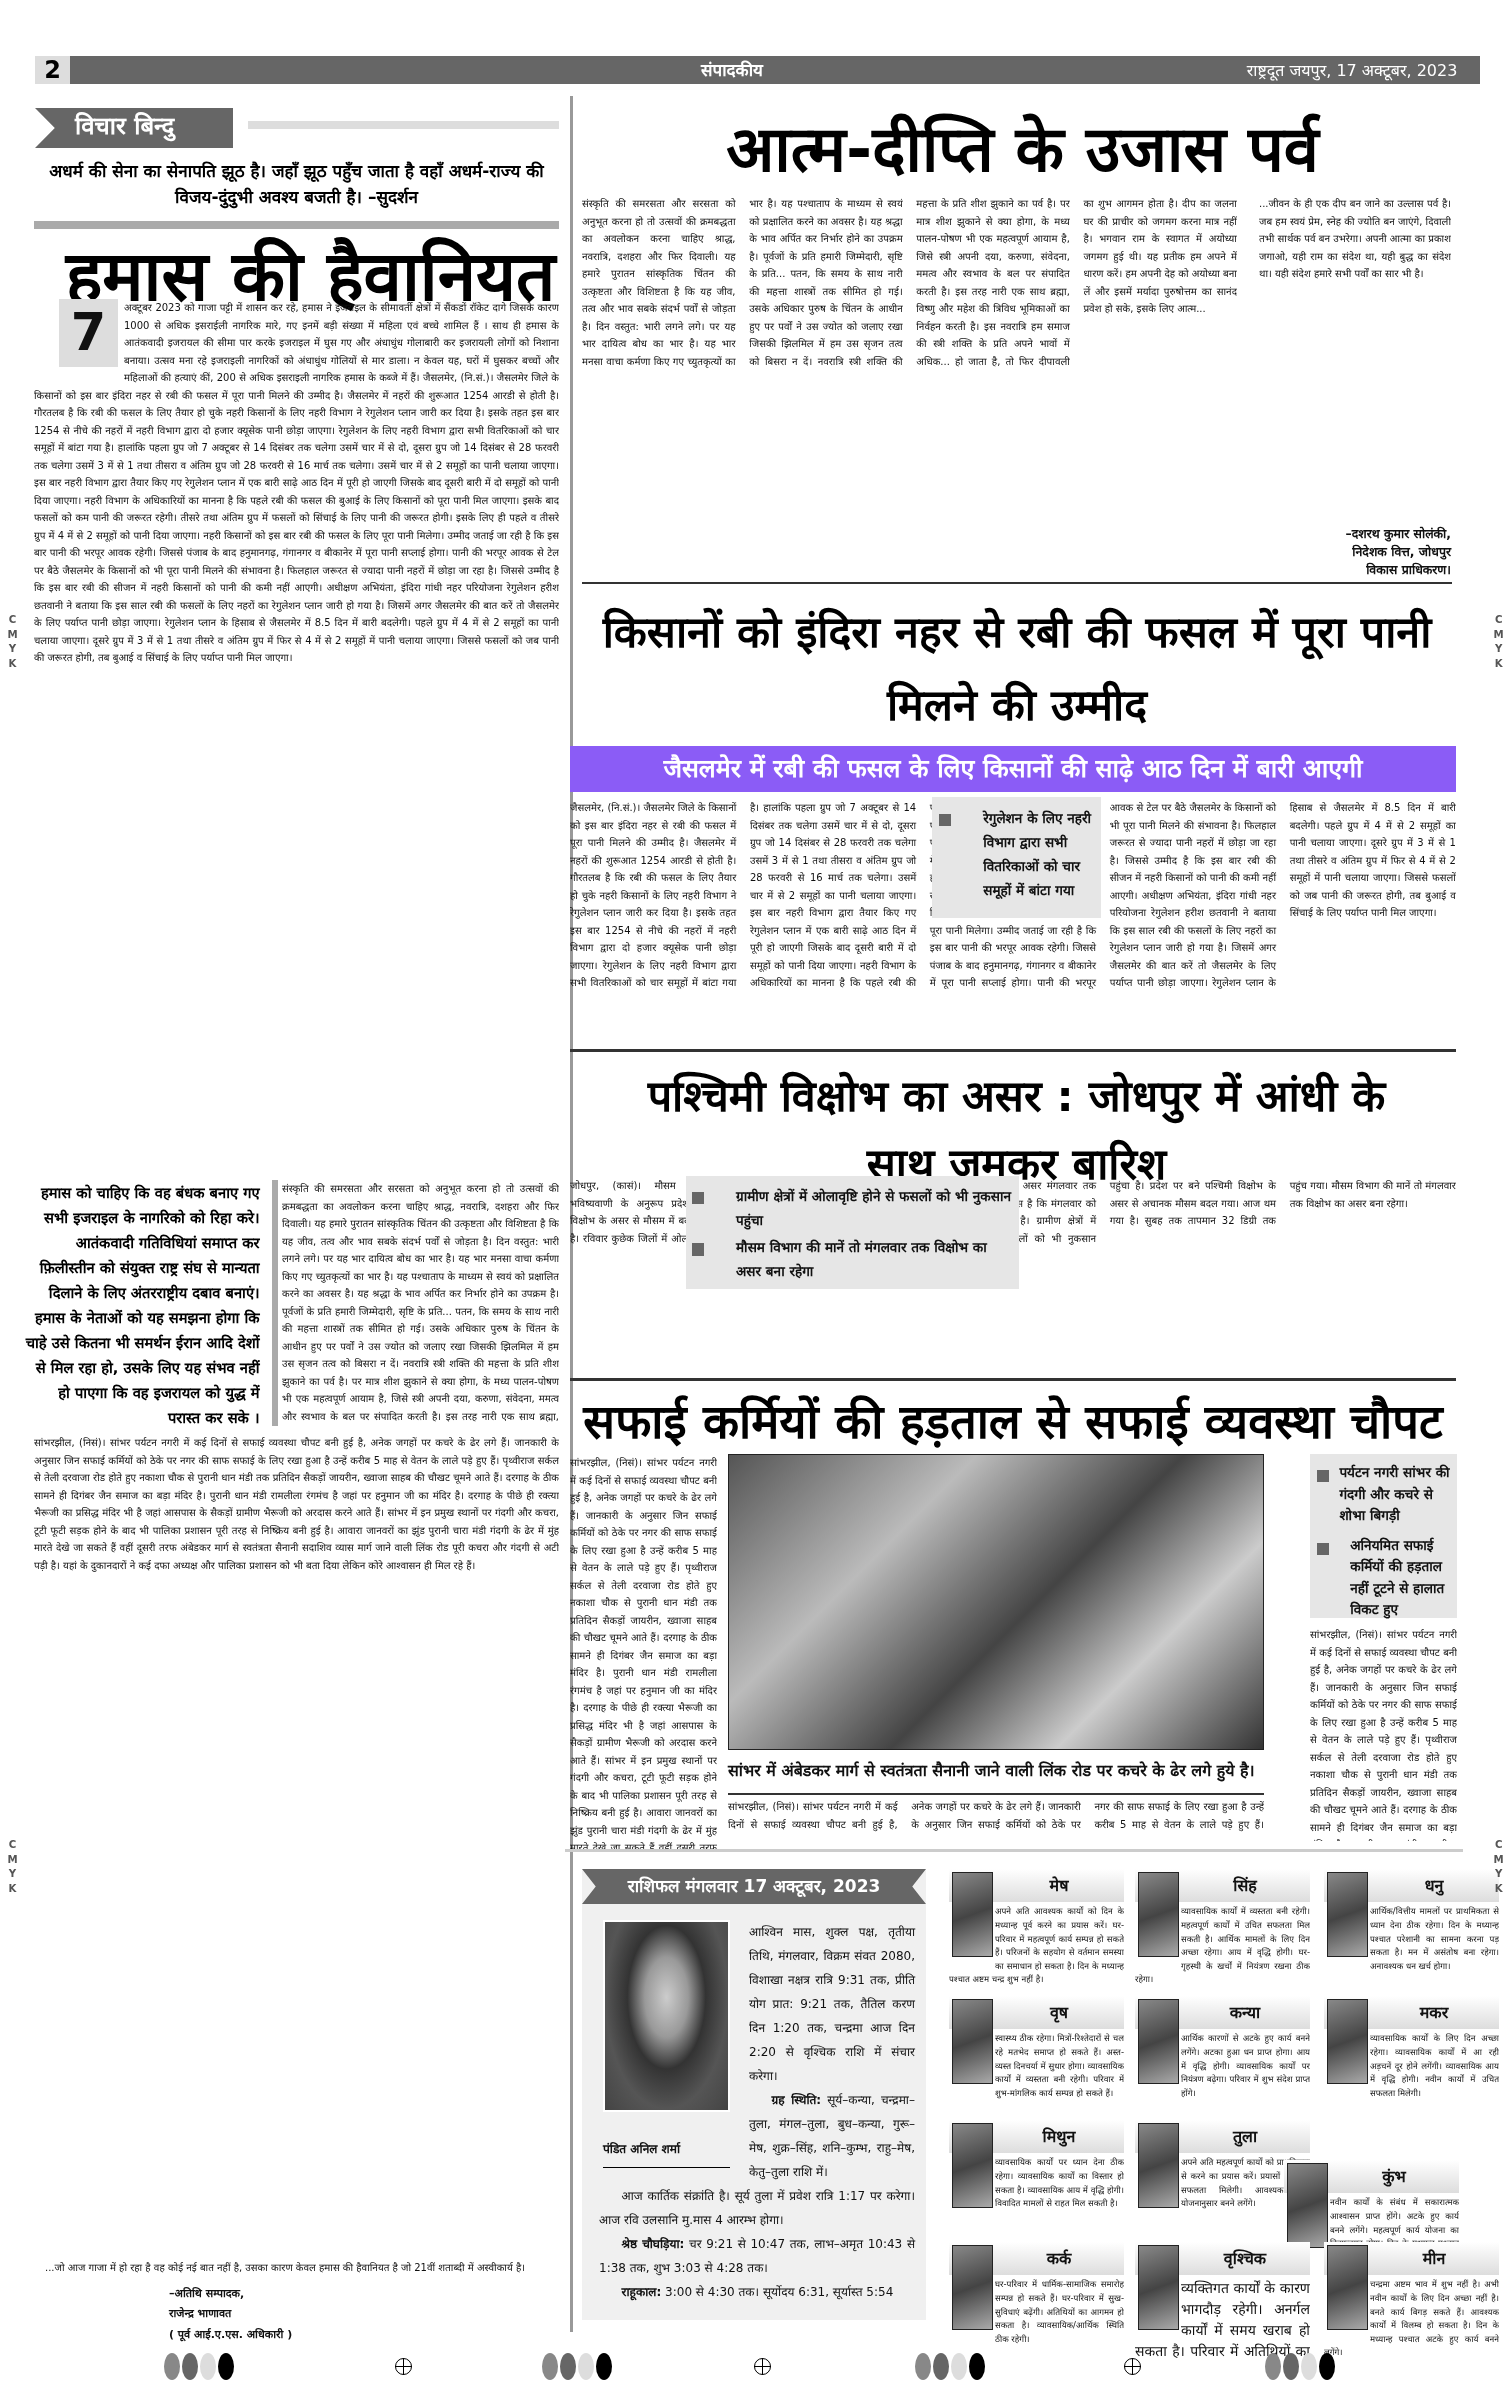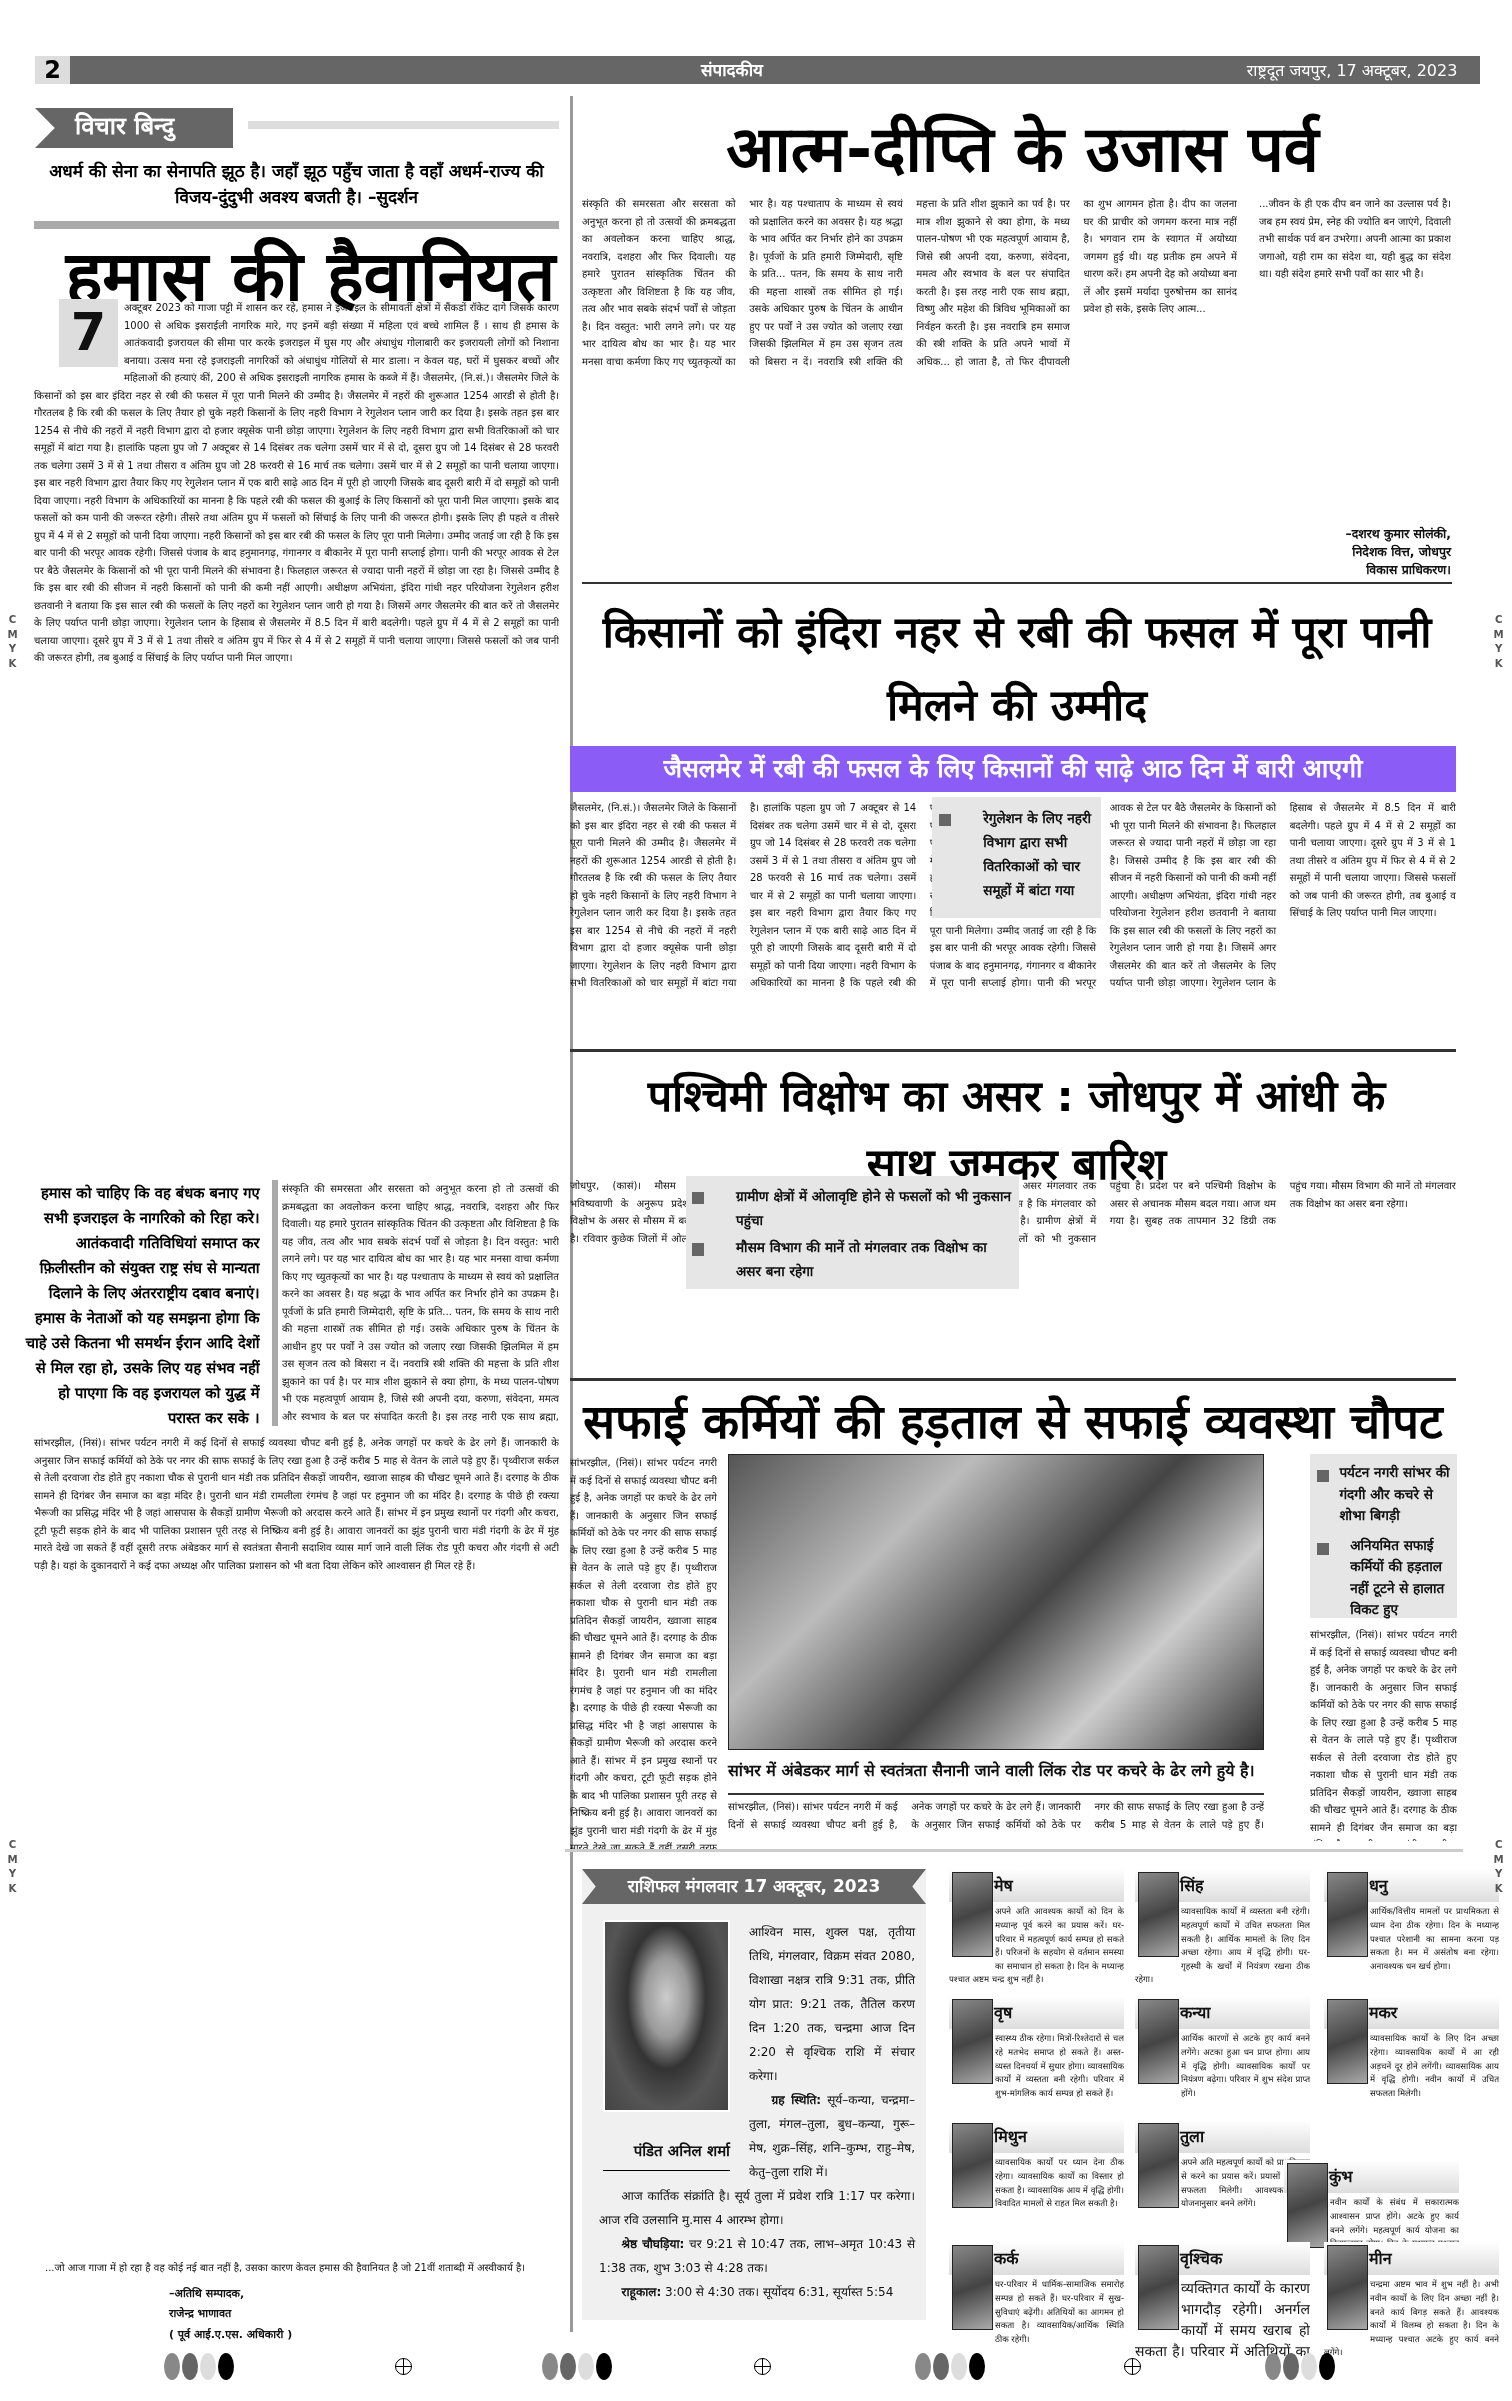--- a/index.html
+++ b/index.html
@@ -12,21 +12,21 @@
 .hdr-date{position:absolute;right:22.6px;top:3.4px;font-size:16px}
 .vline{position:absolute;background:#999}
 .txt{font-size:10px;line-height:17.5px;text-align:justify}
 .hl{font-weight:bold;text-align:center;color:#000}
 .box{background:#e6e6e6}
 .bul{display:flex;gap:32px;font-weight:bold;font-size:16px;line-height:28px}
 .bul .sq{width:12.4px;height:12.4px;background:#666;margin-top:8px;flex:none}
 .photo{background:linear-gradient(135deg,#555,#bbb 30%,#444 55%,#ccc 75%,#333);border:1.7px solid #222}
 .rule{position:absolute;height:2.8px;background:#333}
 .zodiac{position:absolute;width:169px;height:237px}
-.ztitle{height:33px;background:linear-gradient(#fff,#ddd);font-weight:bold;font-size:16px;line-height:33px;padding-left:45px}
+.ztitle{height:33px;background:linear-gradient(#fff,#ddd);font-weight:bold;font-size:16px;text-align:center;line-height:33px;padding-left:45px}
 .zimg{position:absolute;left:3.4px;top:3.4px;width:41px;height:85px;background:linear-gradient(160deg,#888,#444 50%,#aaa);border:1.7px solid #222}
 .ztext{font-size:10.2px;line-height:18px;text-align:justify;margin-top:3.4px}
 .dot{position:absolute;width:16px;height:27px;border-radius:50%}
 .cmyk{position:absolute;font-size:10.2px;font-weight:bold;line-height:14.7px;color:#555;text-align:center;width:11.3px}
 .reg{position:absolute;width:17px;height:17px;border:1.1px solid #000;border-radius:50%}
 .reg:before{content:"";position:absolute;left:7.3px;top:-1.1px;width:1.1px;height:17px;background:#000}
 .reg:after{content:"";position:absolute;top:7.3px;left:-1.1px;height:1.1px;width:17px;background:#000}
 </style>
 </head>
 <body>
@@ -117,21 +117,21 @@
       <span class="sq"></span>
       <span>अनियमित सफाई कर्मियों की हड़ताल नहीं टूटने से हालात विकट हुए</span>
     </div>
 </div>
 <div class="abs txt" style="left:1310px;top:1626px;width:147px;height:215px;overflow:hidden">सांभरझील, (निसं)। सांभर पर्यटन नगरी में कई दिनों से सफाई व्यवस्था चौपट बनी हुई है, अनेक जगहों पर कचरे के ढेर लगे हैं। जानकारी के अनुसार जिन सफाई कर्मियों को ठेके पर नगर की साफ सफाई के लिए रखा हुआ है उन्हें करीब 5 माह से वेतन के लाले पड़े हुए हैं। पृथ्वीराज सर्कल से तेली दरवाजा रोड होते हुए नकाशा चौक से पुरानी धान मंडी तक प्रतिदिन सैकड़ों जायरीन, ख्वाजा साहब की चौखट चूमने आते हैं। दरगाह के ठीक सामने ही दिगंबर जैन समाज का बड़ा मंदिर है। पुरानी धान मंडी रामलीला रंगमंच है जहां पर हनुमान जी का मंदिर है। दरगाह के पीछे ही रक्त्या भैरूजी का प्रसिद्ध मंदिर भी है जहां आसपास के सैकड़ों ग्रामीण भैरूजी को अरदास करने आते हैं। सांभर में इन प्रमुख स्थानों पर गंदगी और कचरा, टूटी फूटी सड़क होने के बाद भी पालिका प्रशासन पूरी तरह से निष्क्रिय बनी हुई है। आवारा जानवरों का झुंड पुरानी चारा मंडी गंदगी के ढेर में मुंह मारते देखे जा सकते हैं वहीं दूसरी तरफ अंबेडकर मार्ग से स्वतंत्रता सैनानी सदाशिव व्यास मार्ग जाने वाली लिंक रोड पूरी कचरा और गंदगी से अटी पड़ी है। यहां के दुकानदारों ने कई दफा अध्यक्ष और पालिका प्रशासन को भी बता दिया लेकिन कोरे आश्वासन ही मिल रहे हैं।</div>
 <div class="abs" style="left:565px;top:1849px;width:898px;height:3.4px;background:#ccc"></div>
 
 <div class="abs box" style="left:582px;top:1869px;width:344px;height:451px;background:#f0f0f0"></div>
 <div class="abs" style="left:582px;top:1869px;width:344px;height:35px;background:#666;color:#fff;font-weight:bold;font-size:17px;text-align:center;line-height:35px;clip-path:polygon(0 0,100% 0,96% 50%,100% 100%,0 100%,4% 50%)"><span>राशिफल मंगलवार 17 अक्टूबर, 2023</span></div>
 <div class="abs" style="left:603px;top:1920px;width:127px;height:192px;background:radial-gradient(ellipse at 50% 40%,#ccc 0,#999 25%,#333 45%,#555 70%,#444);border:2.3px solid #fff"></div>
-<div class="abs" style="left:603px;top:2140px;width:127px;text-align:right;font-weight:bold;font-size:15px;border-bottom:1.1px solid #000;padding-bottom:10.2px">पंडित अनिल शर्मा</div>
+<div class="abs" style="left:603px;top:2140px;width:127px;text-align:left;font-weight:bold;font-size:12px;border-bottom:1.1px solid #000;padding-bottom:10.2px">पंडित अनिल शर्मा</div>
 <div class="abs" style="left:599px;top:1920px;width:316px;font-size:12px;line-height:24px;text-align:justify">
   <div style="float:left;width:150px;height:243px"></div>
   <span>आश्विन मास, शुक्ल पक्ष, तृतीया तिथि, मंगलवार, विक्रम संवत 2080, विशाखा नक्षत्र रात्रि 9:31 तक, प्रीति योग प्रात: 9:21 तक, तैतिल करण दिन 1:20 तक, चन्द्रमा आज दिन 2:20 से वृश्चिक राशि में संचार करेगा।</span>
   <div style="text-indent:22.6px"><b>ग्रह स्थिति:</b> <span>सूर्य–कन्या, चन्द्रमा–तुला, मंगल–तुला, बुध–कन्या, गुरू–मेष, शुक्र–सिंह, शनि–कुम्भ, राहु–मेष, केतु–तुला राशि में।</span></div>
   <div style="text-indent:22.6px"><span>आज कार्तिक संक्रांति है। सूर्य तुला में प्रवेश रात्रि 1:17 पर करेगा। आज रवि उलसानि मु.मास 4 आरम्भ होगा।</span></div>
   <div style="text-indent:22.6px"><b>श्रेष्ठ चौघड़िया:</b> <span>चर 9:21 से 10:47 तक, लाभ–अमृत 10:43 से 1:38 तक, शुभ 3:03 से 4:28 तक।</span></div>
   <div style="text-indent:22.6px"><b>राहूकाल:</b> <span>3:00 से 4:30 तक। सूर्योदय 6:31, सूर्यास्त 5:54</span></div>
 </div>
 
 <div id="zodiac-grid">

